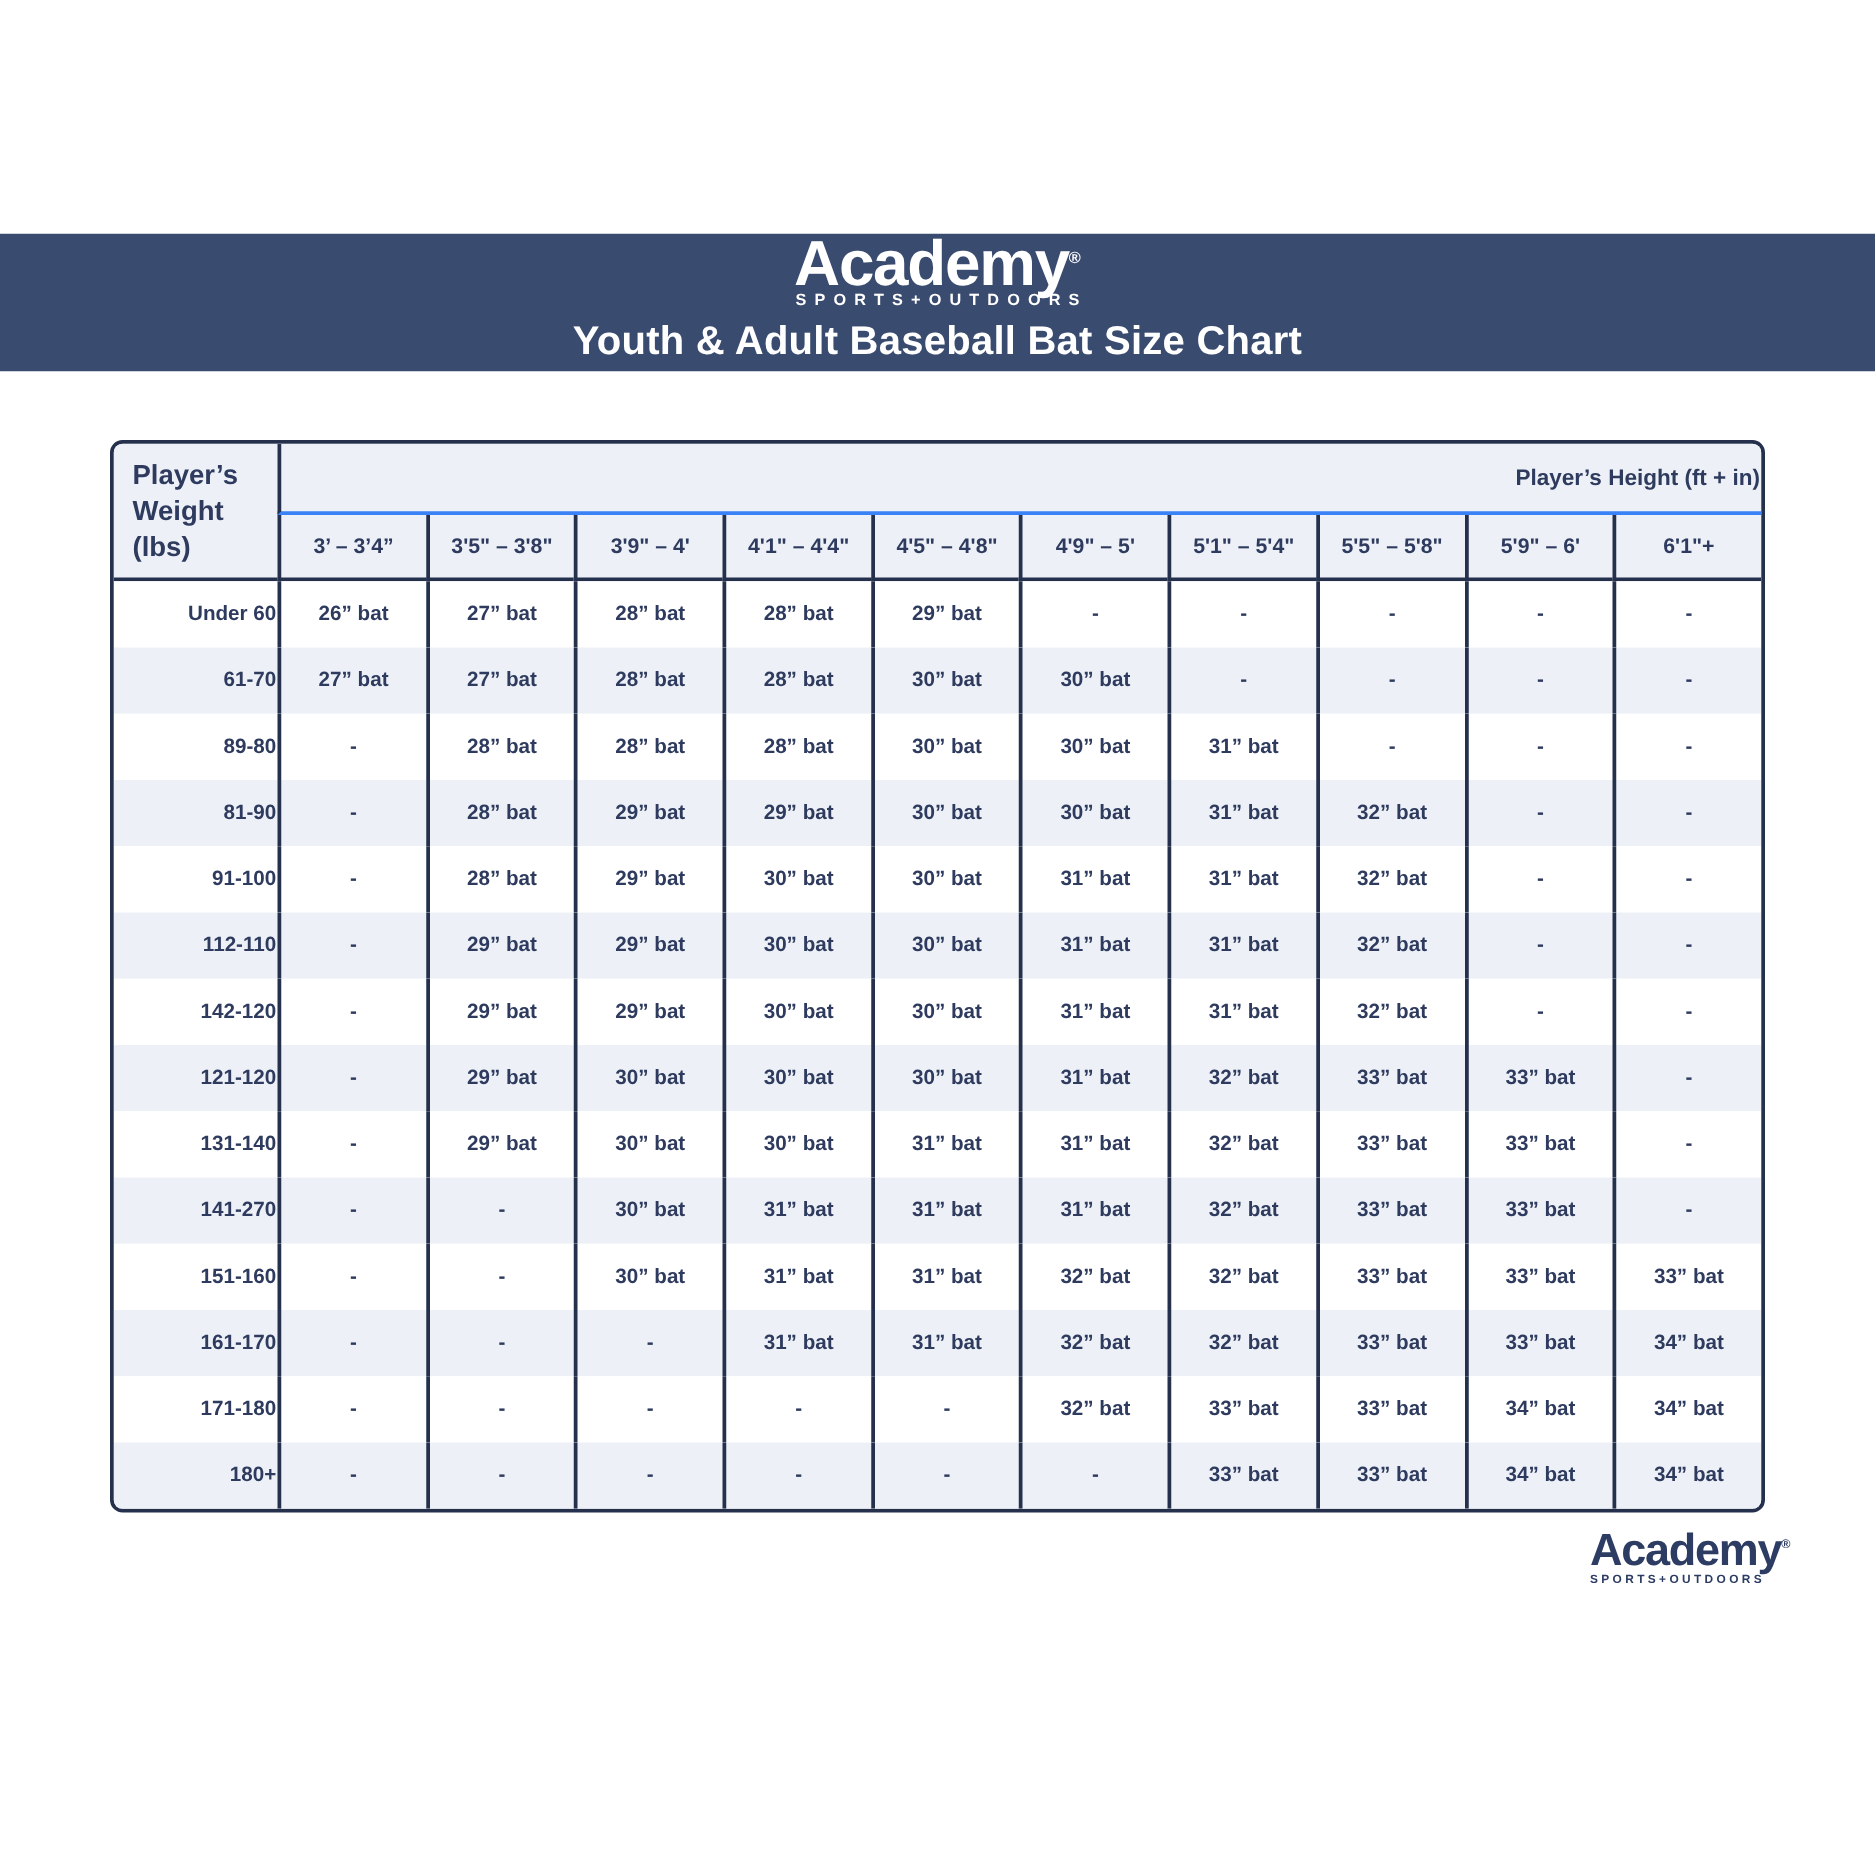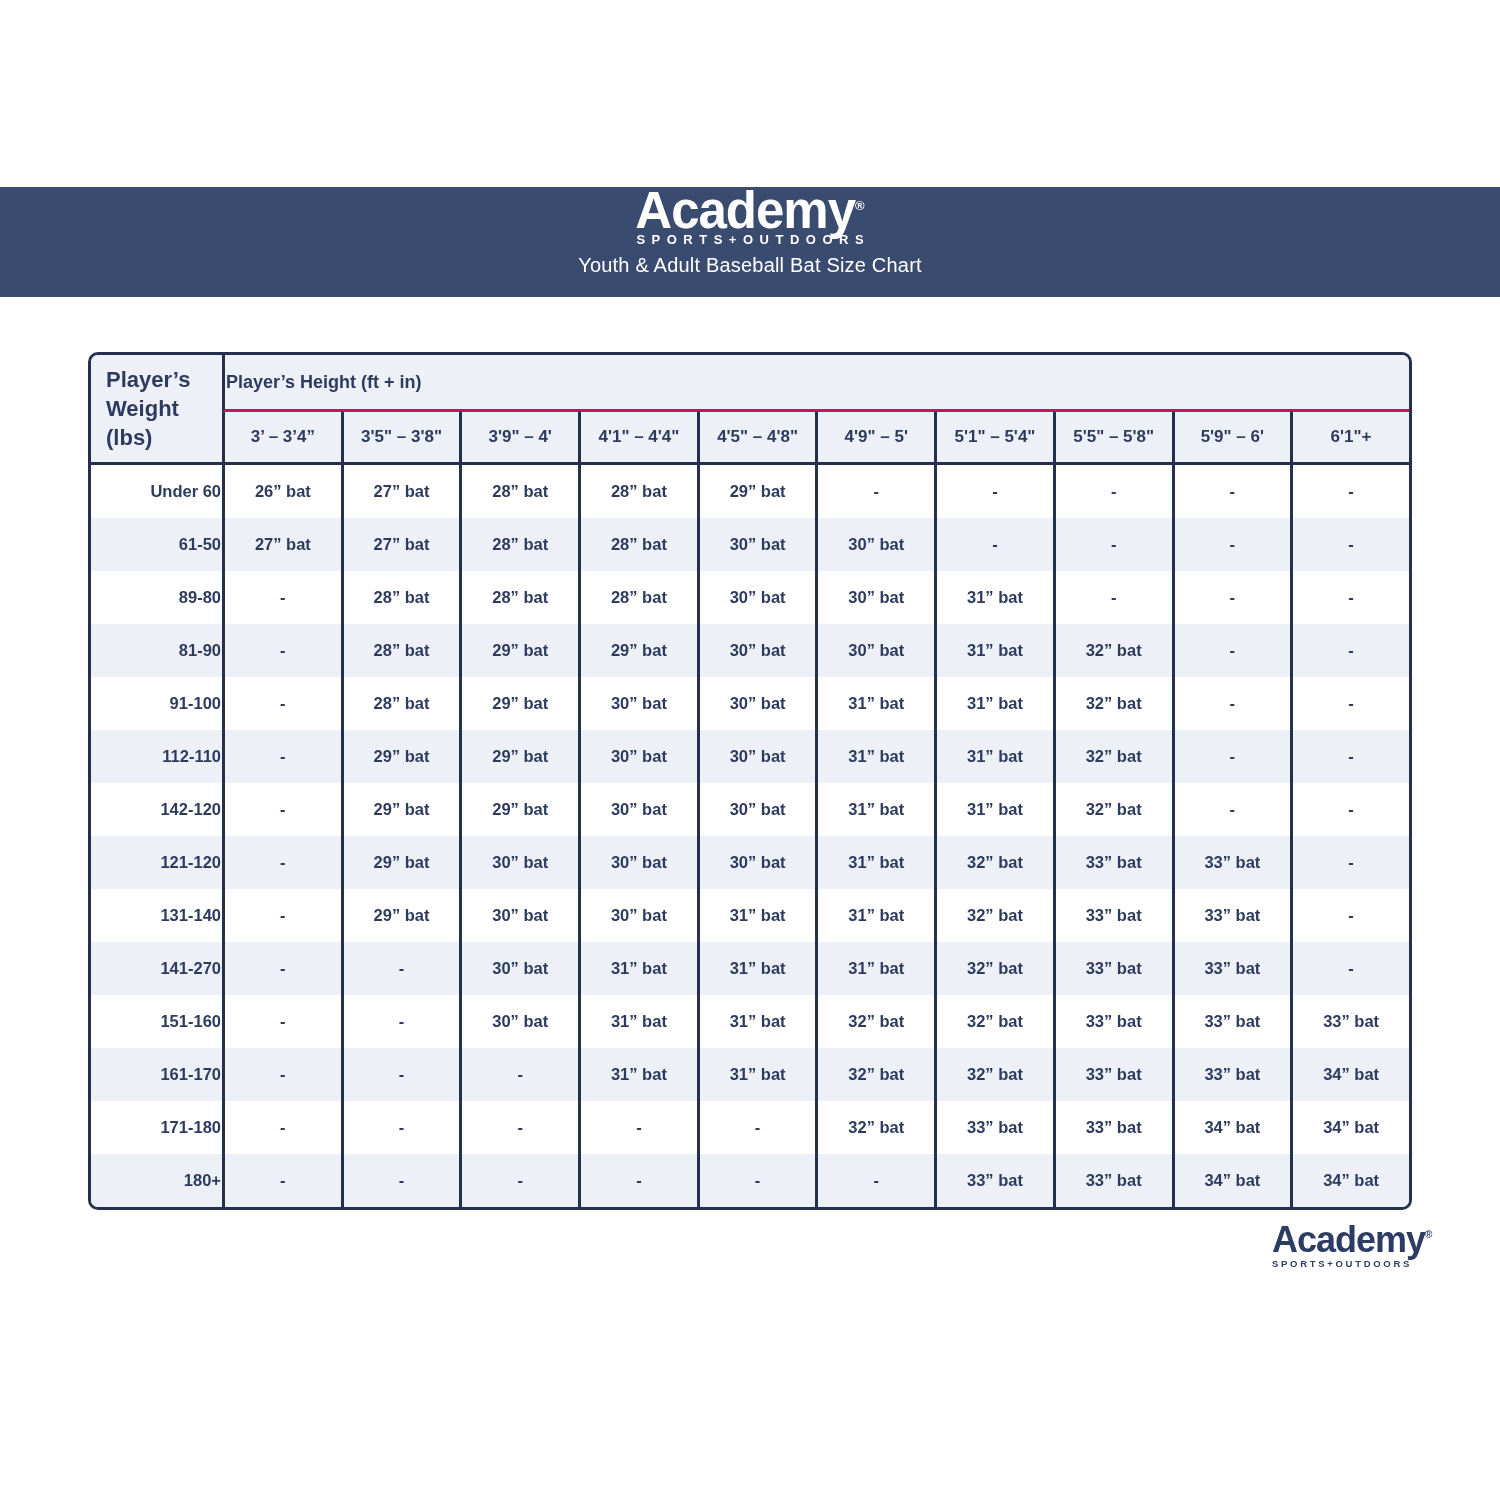--- a/index.html
+++ b/index.html
@@ -18,21 +18,21 @@
   .band-inner { text-align:center; color:#ffffff; padding-top:2px; }
   .logo-block { line-height:1; margin-top:-4px; }
   .brand-main {
     font-size:51px; font-weight:bold; letter-spacing:-1px; line-height:1;
   }
   .brand-reg { font-size:13px; vertical-align:18px; font-weight:bold; }
   .brand-sub {
     font-size:13px; font-weight:bold; letter-spacing:6.5px;
     margin-top:-3px; text-indent:6.5px;
   }
-  .band-title { font-size:20px; font-weight:normal; margin-top:8px; letter-spacing:0.2px; }
+  .band-title { font-size:32px; font-weight:bold; margin-top:8px; letter-spacing:0.2px; }
 
   
   .table-wrap {
     position:absolute; left:88px; top:352px; width:1324px;
     border:3px solid #25304d; border-radius:10px; overflow:hidden;
     background:#ffffff;
     box-sizing:border-box;
   }
   table {
     width:100%; table-layout:fixed;
@@ -42,22 +42,22 @@
   col.c-weight { width:131px; }
   th, td { font-weight:bold; border-color:#25304d; overflow:hidden; }
   thead th { background:#edf1f7; }
   .th-weight {
     text-align:left; padding:10px 6px 10px 15px;
     font-size:22px; line-height:1.32;
     border-bottom:3px solid #25304d;
     vertical-align:middle;
   }
   .th-height {
-    font-size:18px; height:49px; text-align:left;
-    border-left:3px solid #25304d; border-bottom:3px solid #be185d;
+    font-size:18px; height:49px; text-align:right;
+    border-left:3px solid #25304d; border-bottom:3px solid #3b82f6;
   }
   .th-col {
     font-size:17px; height:45px; text-align:center;
     border-left:3px solid #25304d; border-bottom:3px solid #25304d;
   }
   tbody td { font-size:16.5px; text-align:center; height:51px; background:#ffffff; }
   tbody td:first-child { text-align:right; padding-left:15px; }
   tbody td + td { border-left:3px solid #25304d; }
   tbody tr:nth-child(even) td { background:#edf1f7; }
 
@@ -128,21 +128,21 @@
           <td>28” bat</td>
           <td>28” bat</td>
           <td>29” bat</td>
           <td>-</td>
           <td>-</td>
           <td>-</td>
           <td>-</td>
           <td>-</td>
         </tr>
         <tr>
-          <td>61-50</td>
+          <td>61-70</td>
           <td>27” bat</td>
           <td>27” bat</td>
           <td>28” bat</td>
           <td>28” bat</td>
           <td>30” bat</td>
           <td>30” bat</td>
           <td>-</td>
           <td>-</td>
           <td>-</td>
           <td>-</td>

